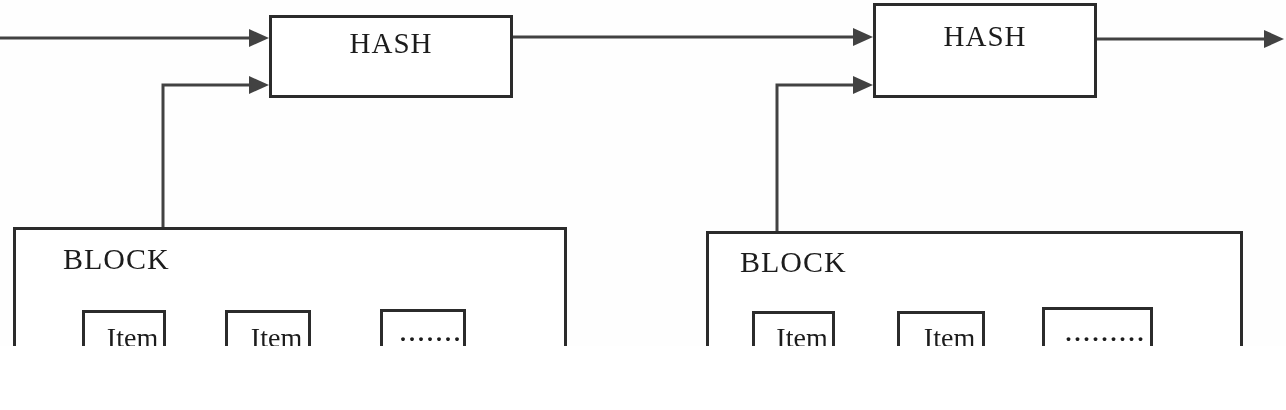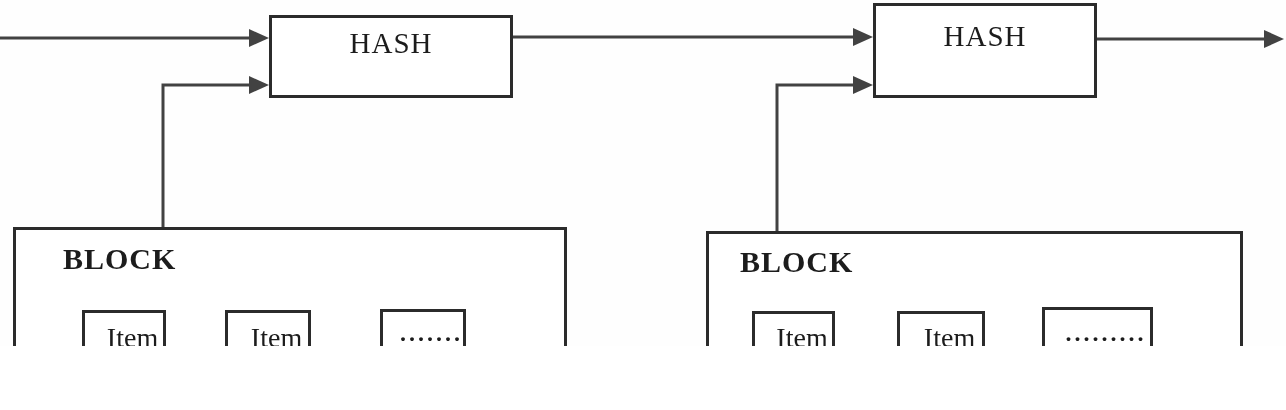--- a/index.html
+++ b/index.html
@@ -55,21 +55,20 @@
   .hash-node-1 .hash-label { margin-top: 9px; }
   .hash-node-2 { left: 873px; top: 3px; width: 224px; height: 95px; }
   .hash-node-2 .hash-label { margin-top: 14px; }
   .block-node-1 { left: 13px;  top: 227px; width: 554px; height: 178px; }
   .block-node-2 { left: 706px; top: 231px; width: 537px; height: 172px; }
   .block-label {
     position: absolute;
     font-size: 30px;
     letter-spacing: 1px;
     color: var(--color-text);
-    font-weight: bold;
   }
   .block-node-1 .block-label { left: 47px; top: 12px; }
   .block-node-2 .block-label { left: 31px; top: 11px; }
   .item-box {
     position: absolute;
     box-sizing: border-box;
     background: #ffffff;
     border: 3px solid var(--color-border);
     display: flex;
     align-items: center;

